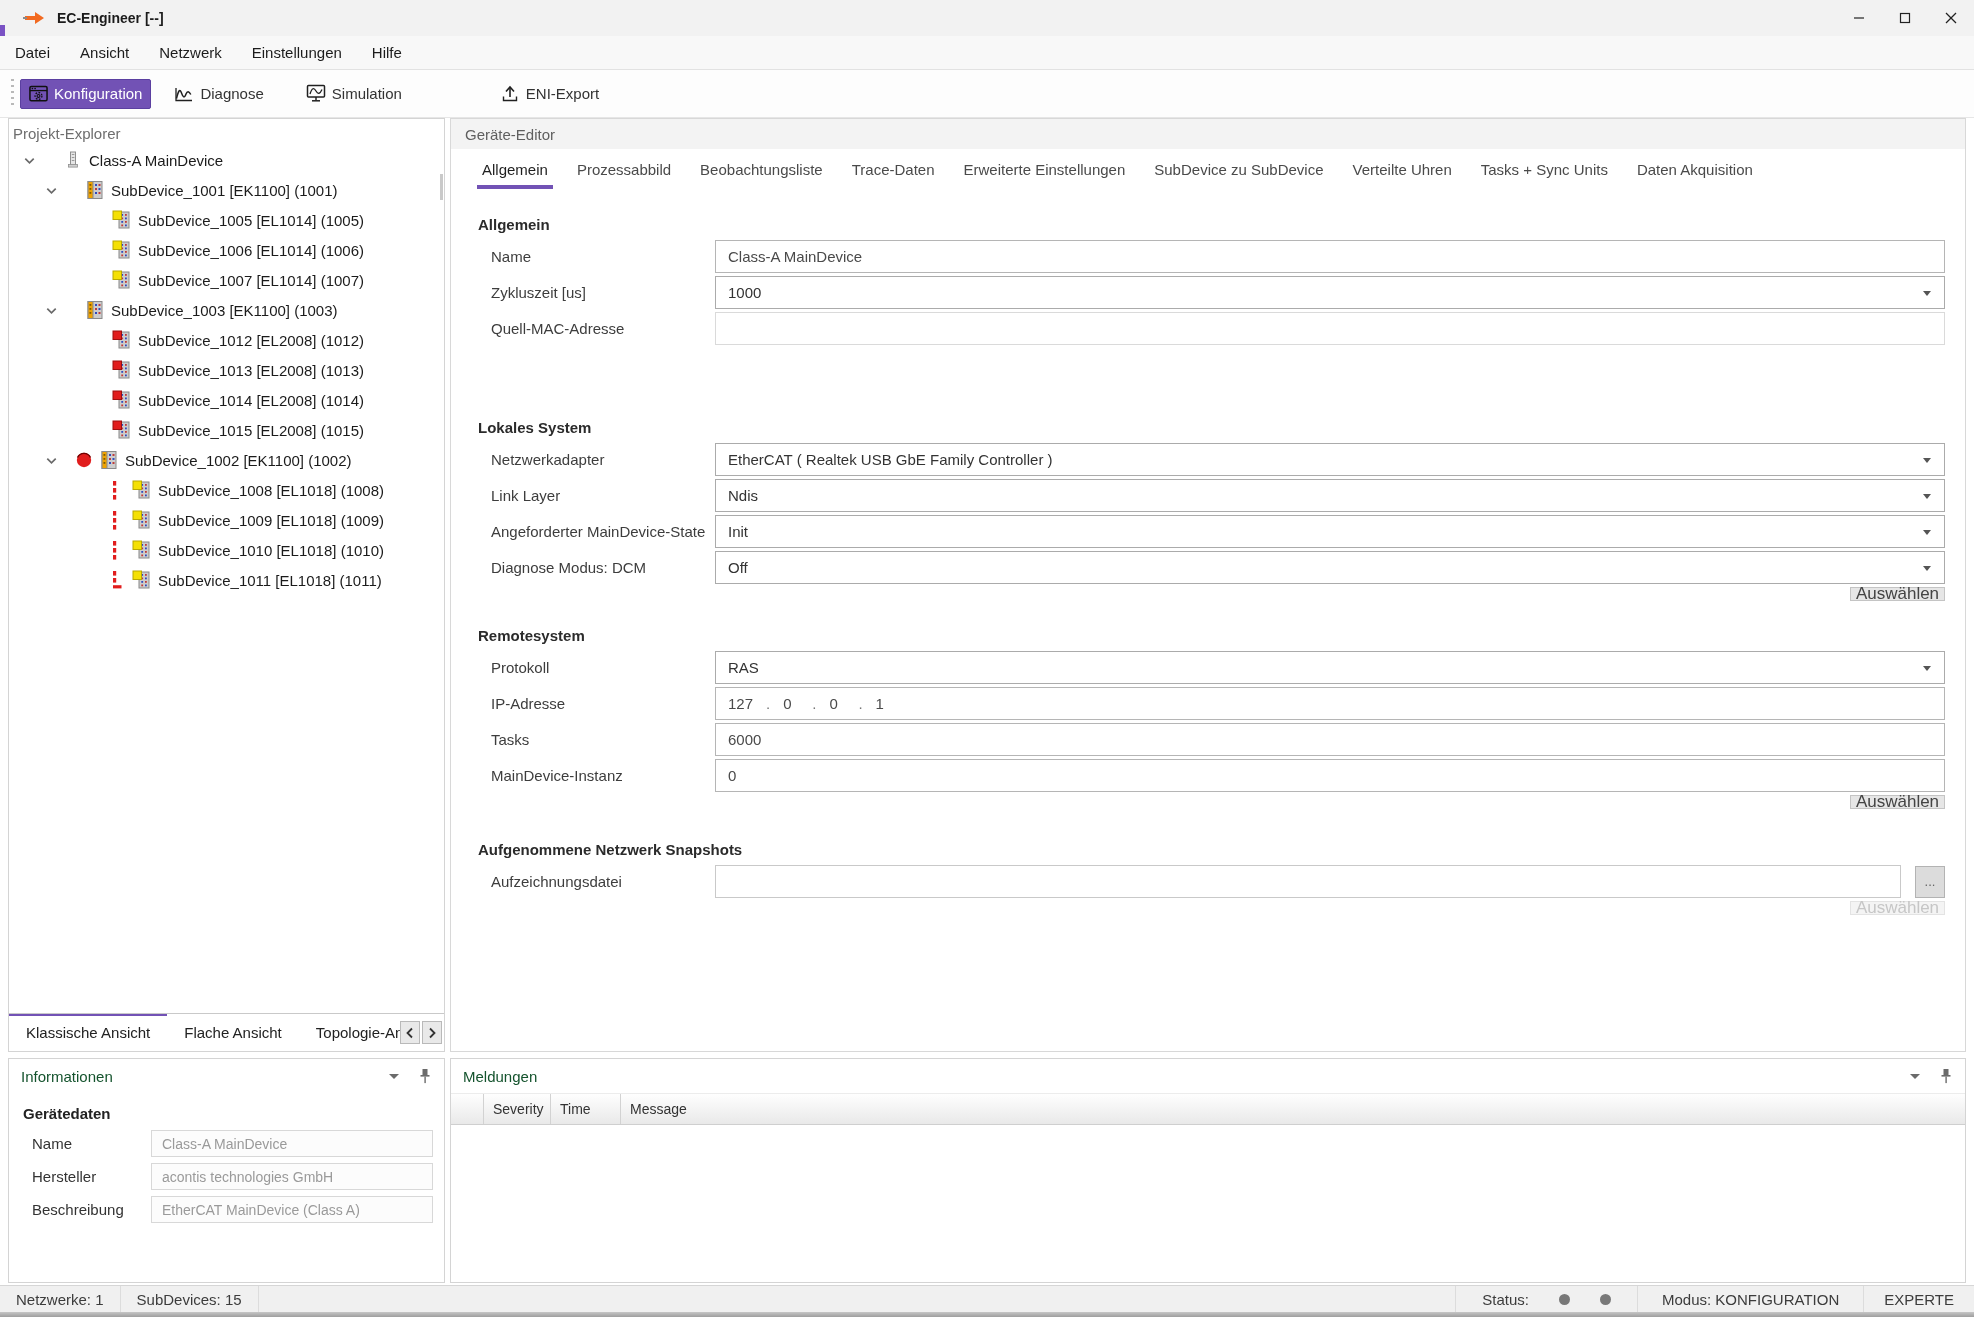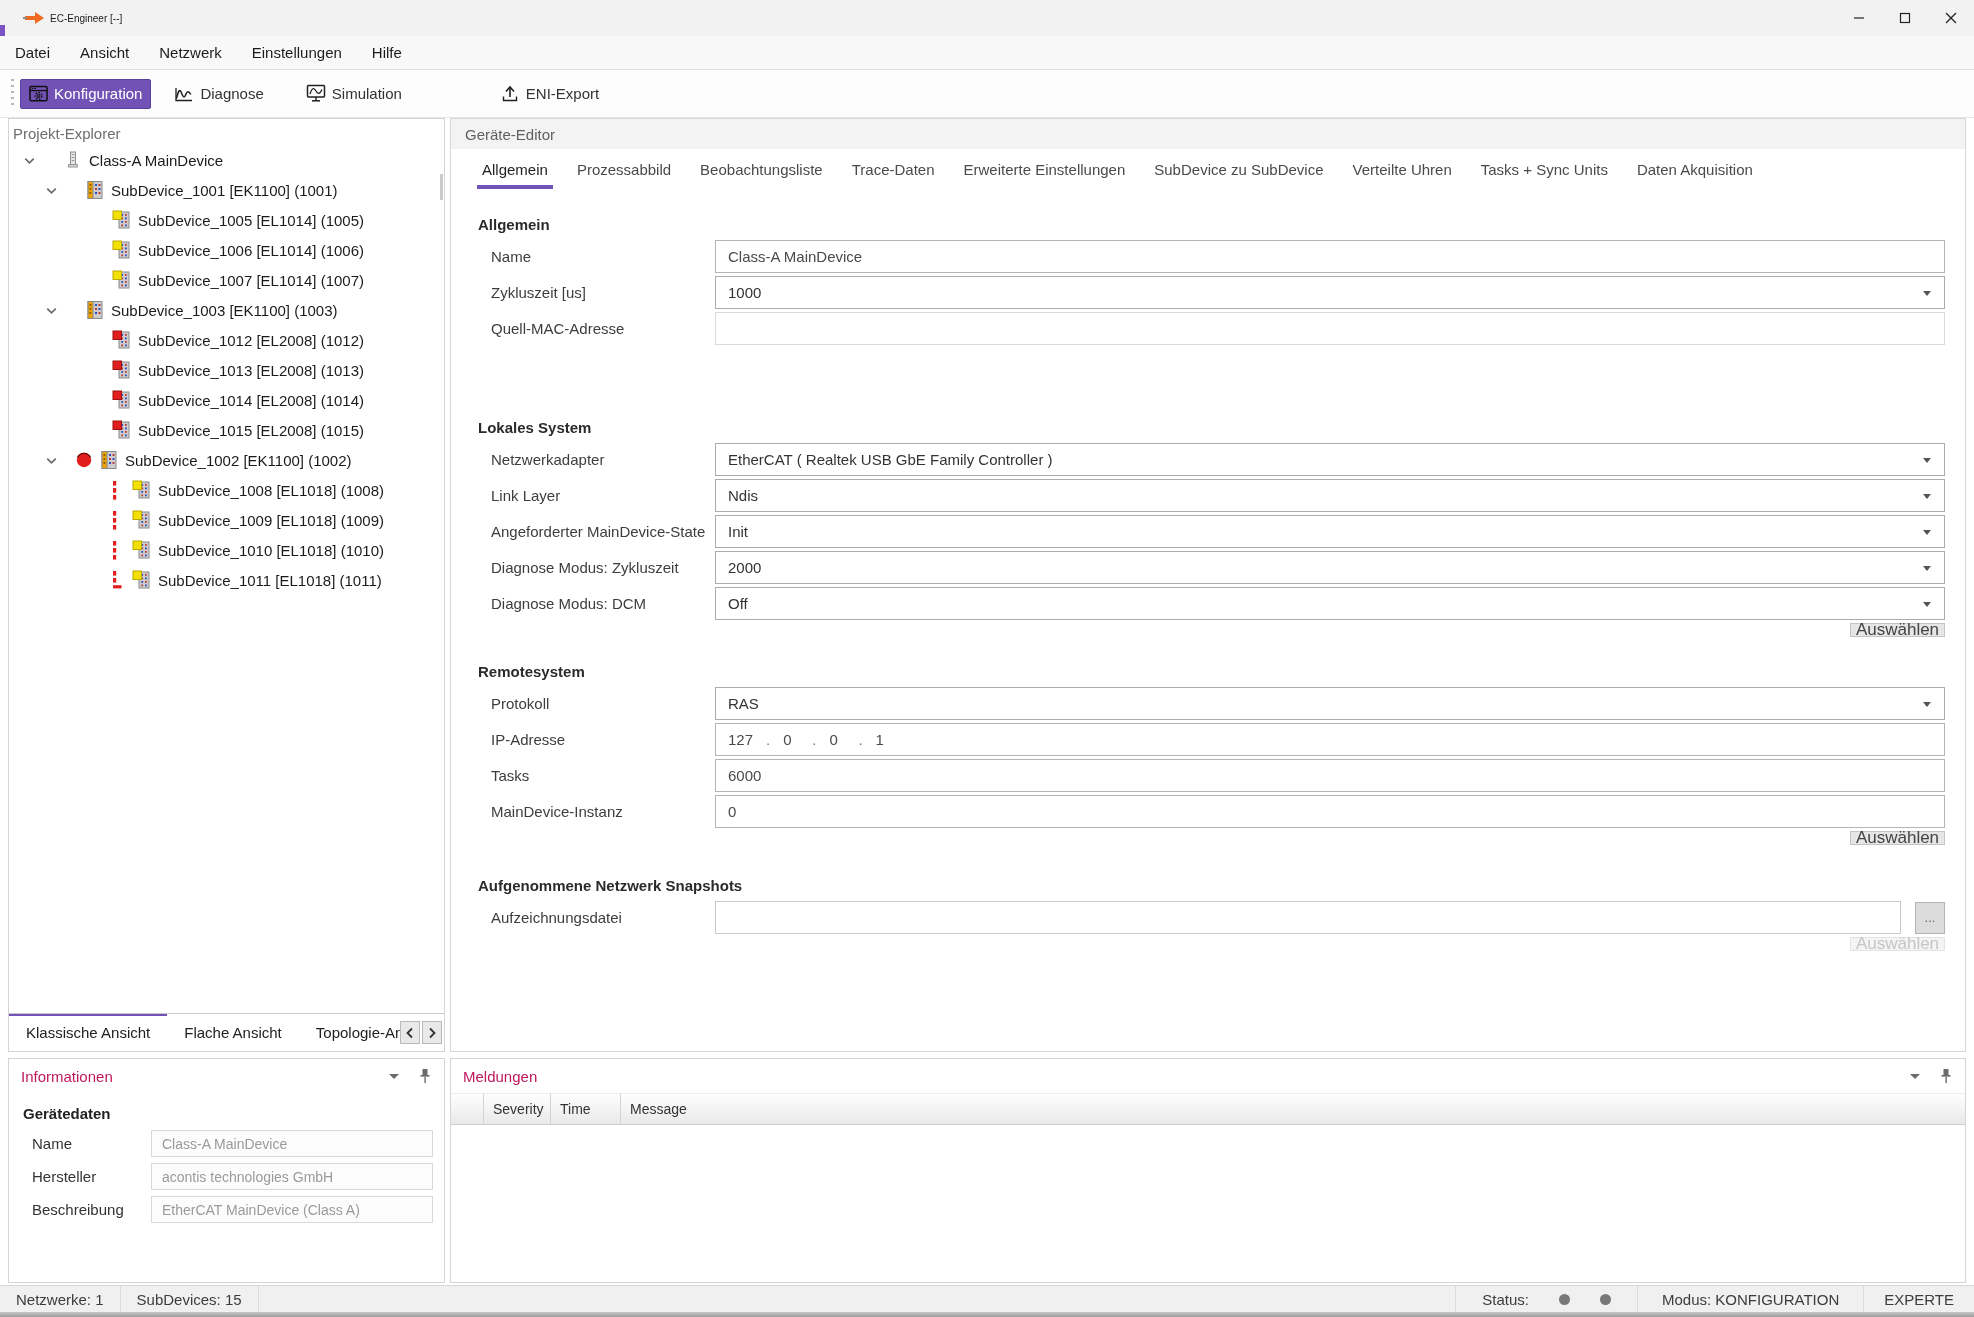--- a/index.html
+++ b/index.html
@@ -11,21 +11,21 @@
     color: #1a1a1a;
     overflow: hidden;
     font-size: 15px;
   }
   
   .titlebar {
     position:absolute; left:0; top:0; width:100%; height:36px;
     background:#f2f2f2; display:flex; align-items:center;
   }
   .app-icon { margin-left:22px; display:flex; align-items:center; }
-  .title-text { margin-left:4px; font-size:10px; color:#1b1b1b; }
+  .title-text { margin-left:11px; font-size:14px; color:#1b1b1b;font-weight:bold; }
   .win-controls { position:absolute; right:0; top:0; height:36px; display:flex; }
   .win-btn { width:46px; height:36px; display:flex; align-items:center; justify-content:center; }
   .accent-notch { position:absolute; left:0; top:25px; width:5px; height:14px; background:#7a52c4; }
   
   .menubar {
     position:absolute; left:0; top:36px; width:100%; height:34px;
     background:#f8f8f8; border-bottom:1px solid #e2e2e2;
     display:flex; align-items:center;
   }
   .menu-item { padding:0 15px; font-size:15px; color:#1c1c1c; line-height:33px; }
@@ -65,21 +65,21 @@
   .vtab.trunc { max-width:115px; justify-content:flex-start; padding-right:0; }
   .vt-scroll { position:absolute; top:7px; width:20px; height:23px; background:#e9e9e9;
     border:1px solid #b9b9b9; display:flex; align-items:center; justify-content:center; }
   .vt-prev { right:24px; } .vt-next { right:2px; }
   
   .info-panel {
     position:absolute; left:8px; top:1058px; width:437px; height:225px;
     border:1px solid #d4d4d4; background:#fff;
   }
   .panel-head { height:34px; display:flex; align-items:center; padding:0 12px; }
-  .panel-head .ph-title { font-size:15px; color:#be185d; flex:1; }
+  .panel-head .ph-title { font-size:15px; color:#14532d; flex:1; }
   .ph-icon { margin-left:18px; display:flex; align-items:center; }
   .info-section-title { margin:12px 0 8px 14px; font-size:15px; font-weight:bold; color:#222; }
   .ifrow { display:flex; align-items:center; margin:0 0 6px 23px; }
   .ifrow .if-label { width:119px; font-size:15px; color:#333; }
   .ifrow .if-value { width:282px; height:27px; border:1px solid #d8d8d8; background:#fcfcfc;
     color:#9a9a9a; font-size:14px; display:flex; align-items:center; padding:0 10px; }
   
   .ed-panel {
     position:absolute; left:450px; top:118px; width:1516px; height:934px;
     border:1px solid #d8d8d8; background:#fff;
@@ -639,27 +639,20 @@
             </div>
           </div>
           <div class="frow">
             <span class="flabel">Angeforderter MainDevice-State</span>
             <div class="control combo">
               <span>Init</span>
               <span class="arrow"></span>
             </div>
           </div>
           <div class="frow">
-            <span class="flabel">Diagnose Modus: Zykluszeit</span>
-            <div class="control combo">
-              <span>2000</span>
-              <span class="arrow"></span>
-            </div>
-          </div>
-          <div class="frow">
             <span class="flabel">Diagnose Modus: DCM</span>
             <div class="control combo">
               <span>Off</span>
               <span class="arrow"></span>
             </div>
           </div>
           <div class="action-row">
             <div class="act-btn">Auswählen</div>
           </div>
         </div>

